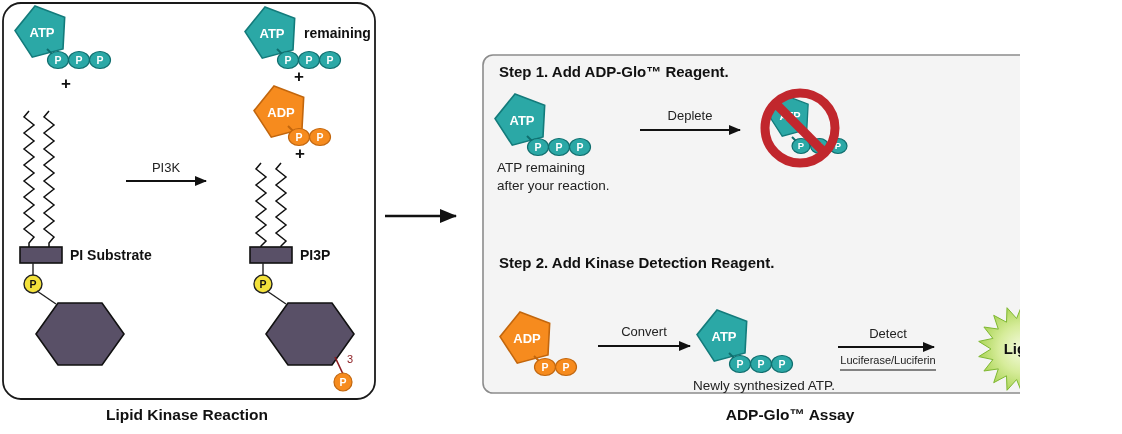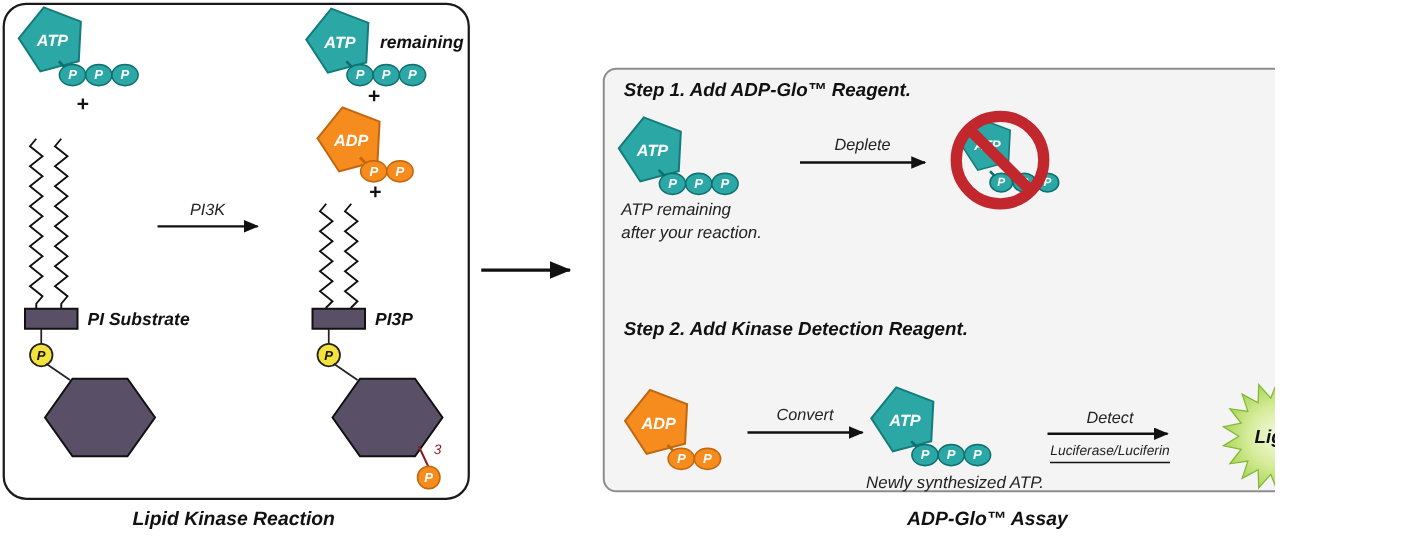--- a/index.html
+++ b/index.html
@@ -1,16 +1,16 @@
 <!DOCTYPE html>
 <html><head>
 <meta charset="utf-8">
 <style>
   html,body{margin:0;padding:0;background:#fff;}
-  .canvas{position:relative;width:1020px;height:434px;background:#fff;overflow:hidden;font-style:italic;}
+  .canvas{position:relative;width:1020px;height:434px;background:#fff;overflow:hidden;}
   svg text{font-family:"Liberation Sans","DejaVu Sans",sans-serif;}
   .shape-label{fill:#fff;font-weight:700;text-anchor:middle;}
   .mol-label{font-size:13px;}
   .p-label{font-size:10.5px;}
   .p-label-dark{fill:#111;font-weight:700;text-anchor:middle;font-size:10.5px;}
   .plus{font-size:17px;font-weight:700;fill:#111;text-anchor:middle;}
   .caption{font-size:15.5px;font-weight:700;fill:#111;text-anchor:middle;}
   .step-title{font-size:15px;font-weight:700;fill:#111;}
   .flow-label{font-size:13px;fill:#222;text-anchor:middle;}
   .body-text{font-size:13.5px;fill:#222;}

